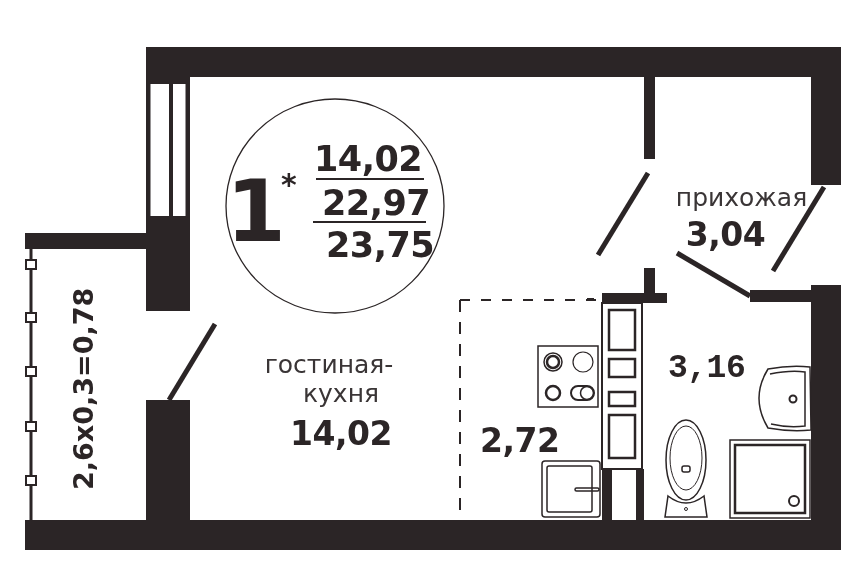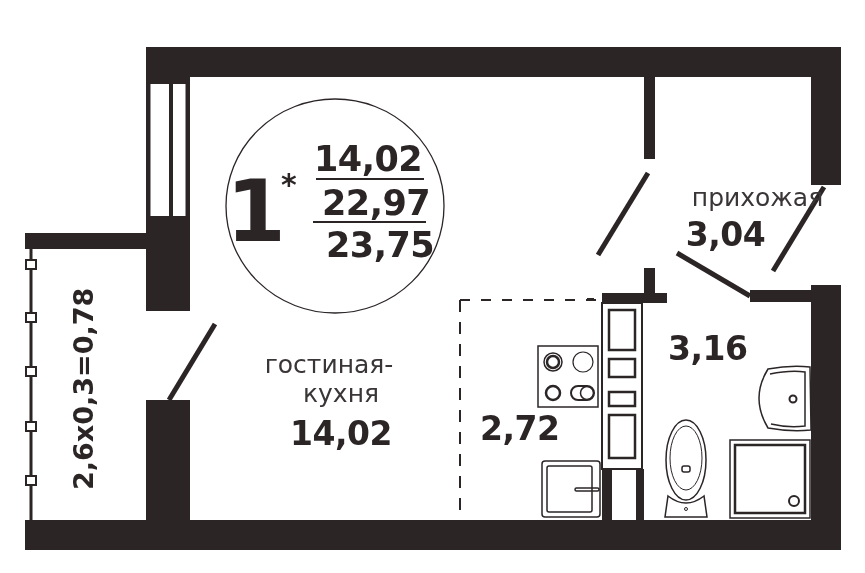--- a/index.html
+++ b/index.html
@@ -116,20 +116,20 @@
 <div class="lbl badge-rooms" style="left:226px; top:168px;">1</div>
 <div class="lbl badge-star" style="left:281px; top:170px;">*</div>
 <div class="lbl badge-num" style="left:314px; top:142px;">14,02</div>
 <div class="lbl badge-num" style="left:322px; top:186px;">22,97</div>
 <div class="lbl badge-num" style="left:326px; top:228px;">23,75</div>
 
 <div class="lbl room-name" style="left:244px; top:352px; width:170px;">гостиная-</div>
 <div class="lbl room-name" style="left:256px; top:381px; width:170px;">кухня</div>
 <div class="lbl room-area" style="left:256px; top:417px; width:170px;">14,02</div>
 
-<div class="lbl room-area" style="left:480px; top:412px;">2,72</div>
+<div class="lbl room-area" style="left:480px; top:424px;">2,72</div>
 
-<div class="lbl room-name" style="left:680px; top:185px; width:155px;">прихожая</div>
+<div class="lbl room-name" style="left:664px; top:185px; width:155px;">прихожая</div>
 <div class="lbl room-area" style="left:648px; top:218px; width:155px;">3,04</div>
 
-<div class="lbl room-area" style="left:668px; top:332px;">3,16</div>
+<div class="lbl room-area" style="left:668px; top:352px;font-family:Liberation Mono, monospace;">3,16</div>
 
 <div class="lbl balcony-lbl" style="left:-10px; top:380px; width:190px; height:30px;">2,6x0,3=0,78</div>
 
 </body></html>

